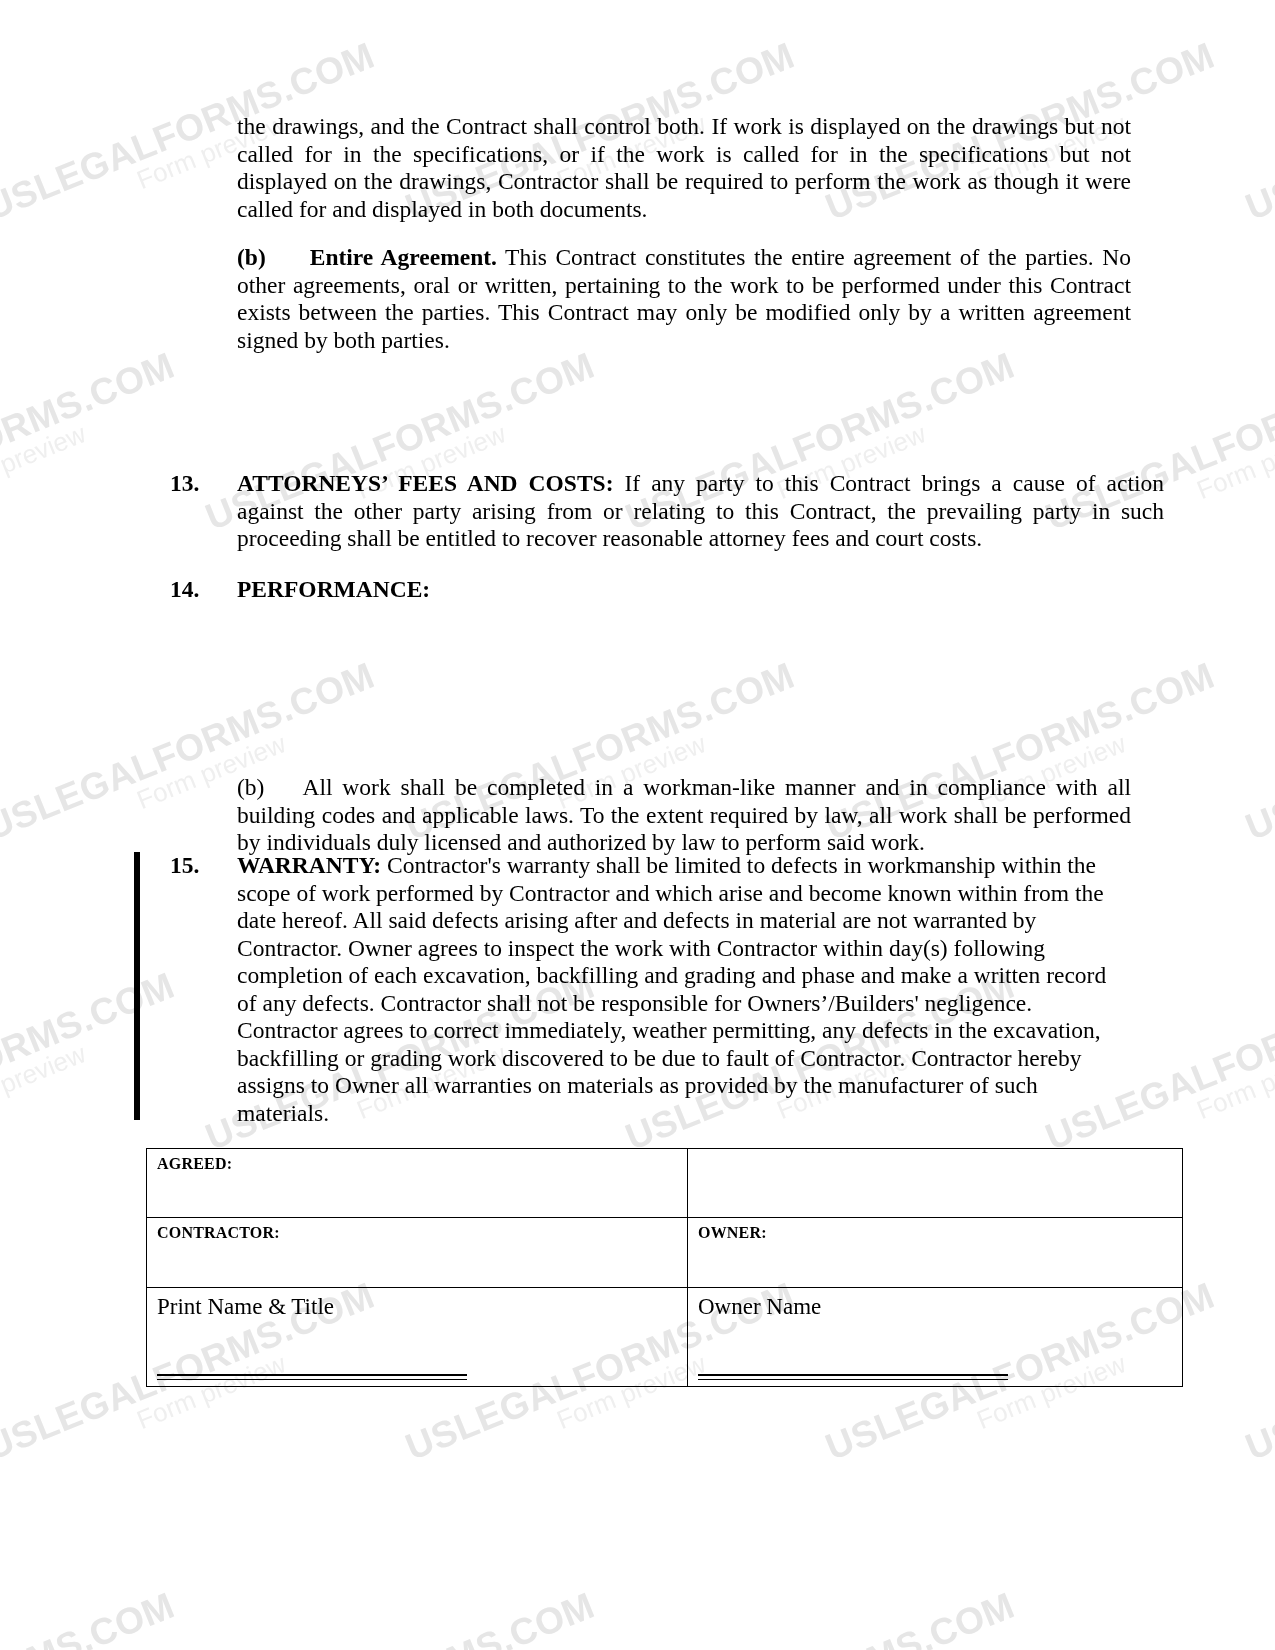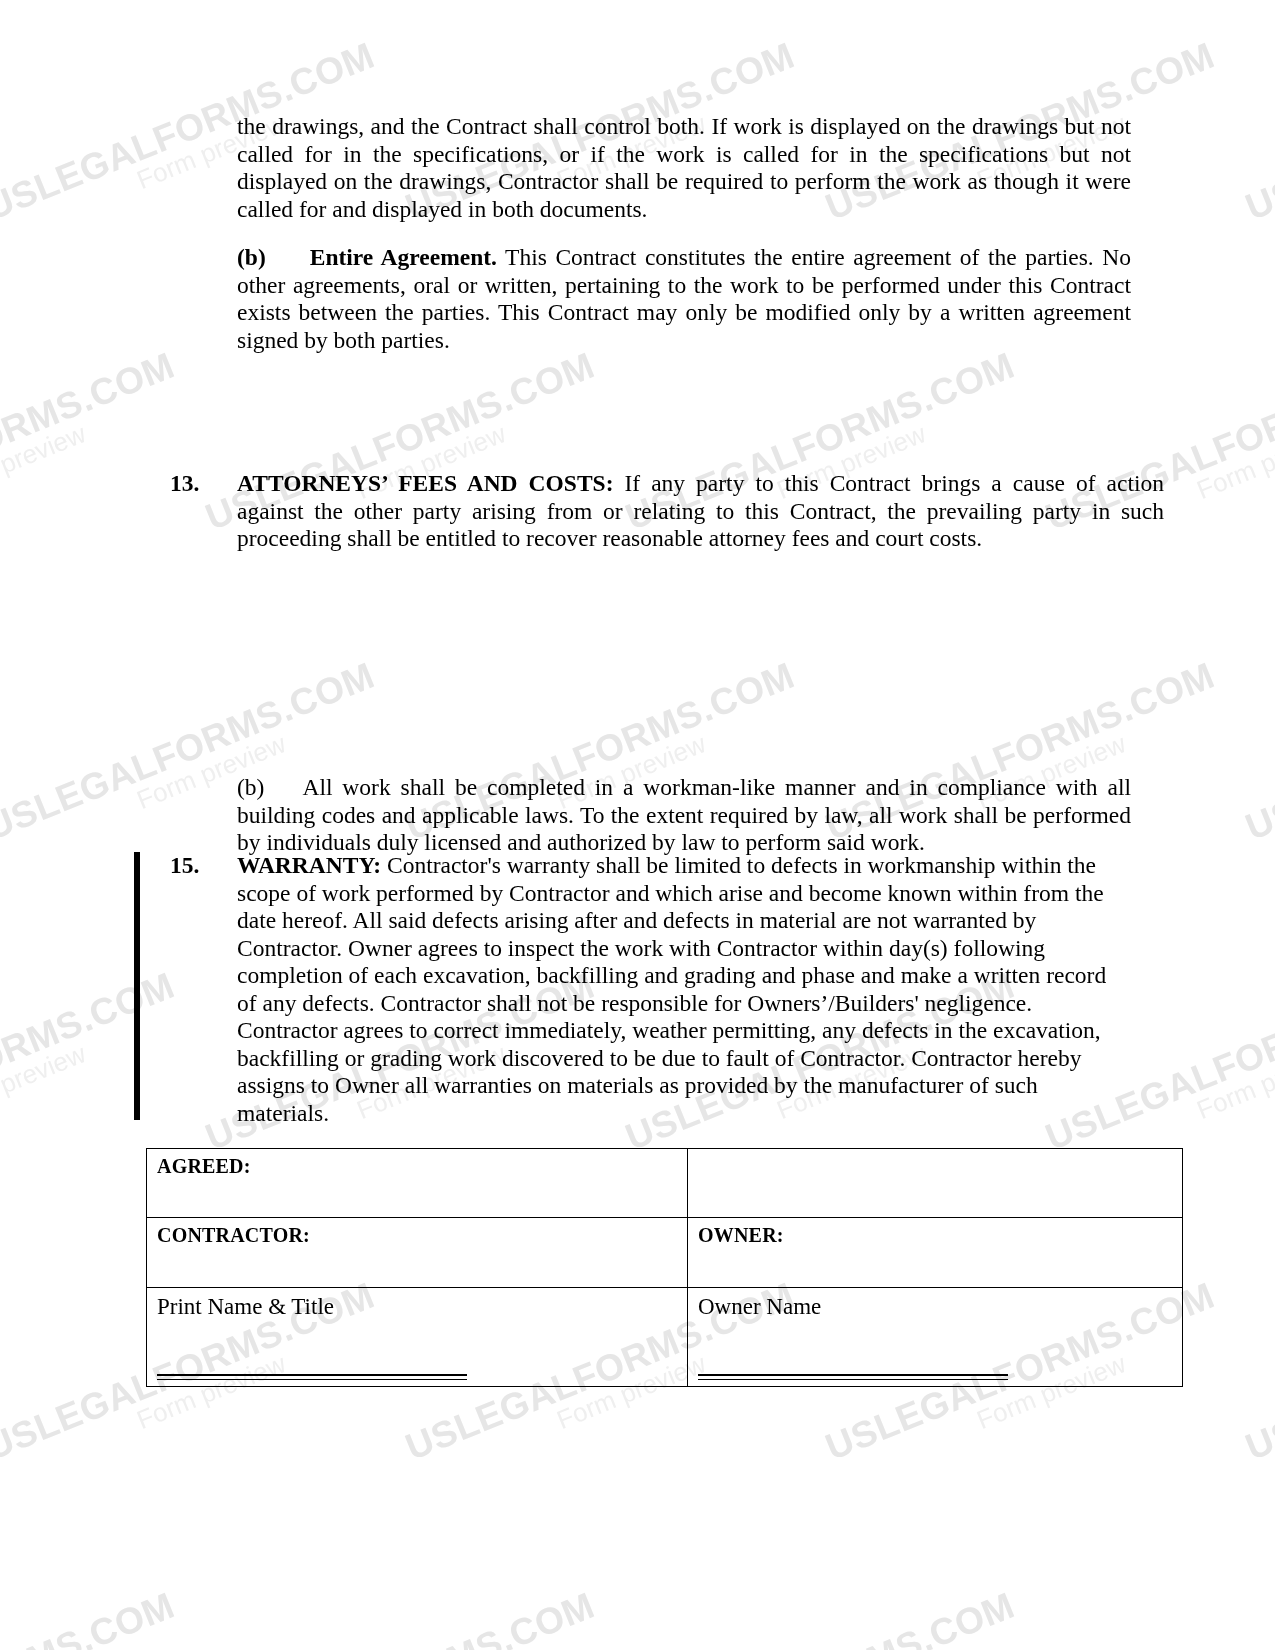--- a/index.html
+++ b/index.html
@@ -122,21 +122,21 @@
   }
   .sig-table td {
     border: 1.6px solid #000;
     vertical-align: top;
     padding: 6px 10px 0 10px;
     background: transparent;
   }
   .sig-table .col-l { width: 520px; }
   .sig-table .hdr {
     font-weight: bold;
-    font-size: 20px;
+    font-size: 16px;
     letter-spacing: 0.2px;
   }
   .row-agreed td { height: 62px; }
   .row-party  td { height: 63px; }
   .row-sig    td { height: 140px; }
   .row-print  td { height: 92px; }
 
   .ruleline {
     border-top: 2.2px solid #000;
     margin: 0 0 2px 0;
@@ -275,20 +275,26 @@
     </div>
 
 
     <div class="numbered" style="top:470px;">
       <span class="num">13.</span>
       <div class="nbody">
         <span class="lead">ATTORNEYS’ FEES AND COSTS:</span><span>  If any party to this Contract brings a cause of action against the other party arising from or relating to this Contract, the prevailing party in such proceeding shall be entitled to recover reasonable attorney fees and court costs.</span>
       </div>
     </div>
 
+    <div class="numbered" style="top:576px;">
+      <span class="num">14.</span>
+      <div class="nbody">
+        <span class="lead">PERFORMANCE:</span>
+      </div>
+    </div>
 
 
     <div class="body-text" style="top:774px;">
       <span>(b)</span><span class="lead-gap-sm"></span><span>All work shall be completed in a workman-like manner and in compliance with all building codes and applicable laws. To the extent required by law, all work shall be performed by individuals duly licensed and authorized by law to perform said work.</span>
     </div>
 
     <div class="change-bar"></div>
 
     <div class="numbered nojust" style="top:852px; width:960px;">
       <span class="num">15.</span>

